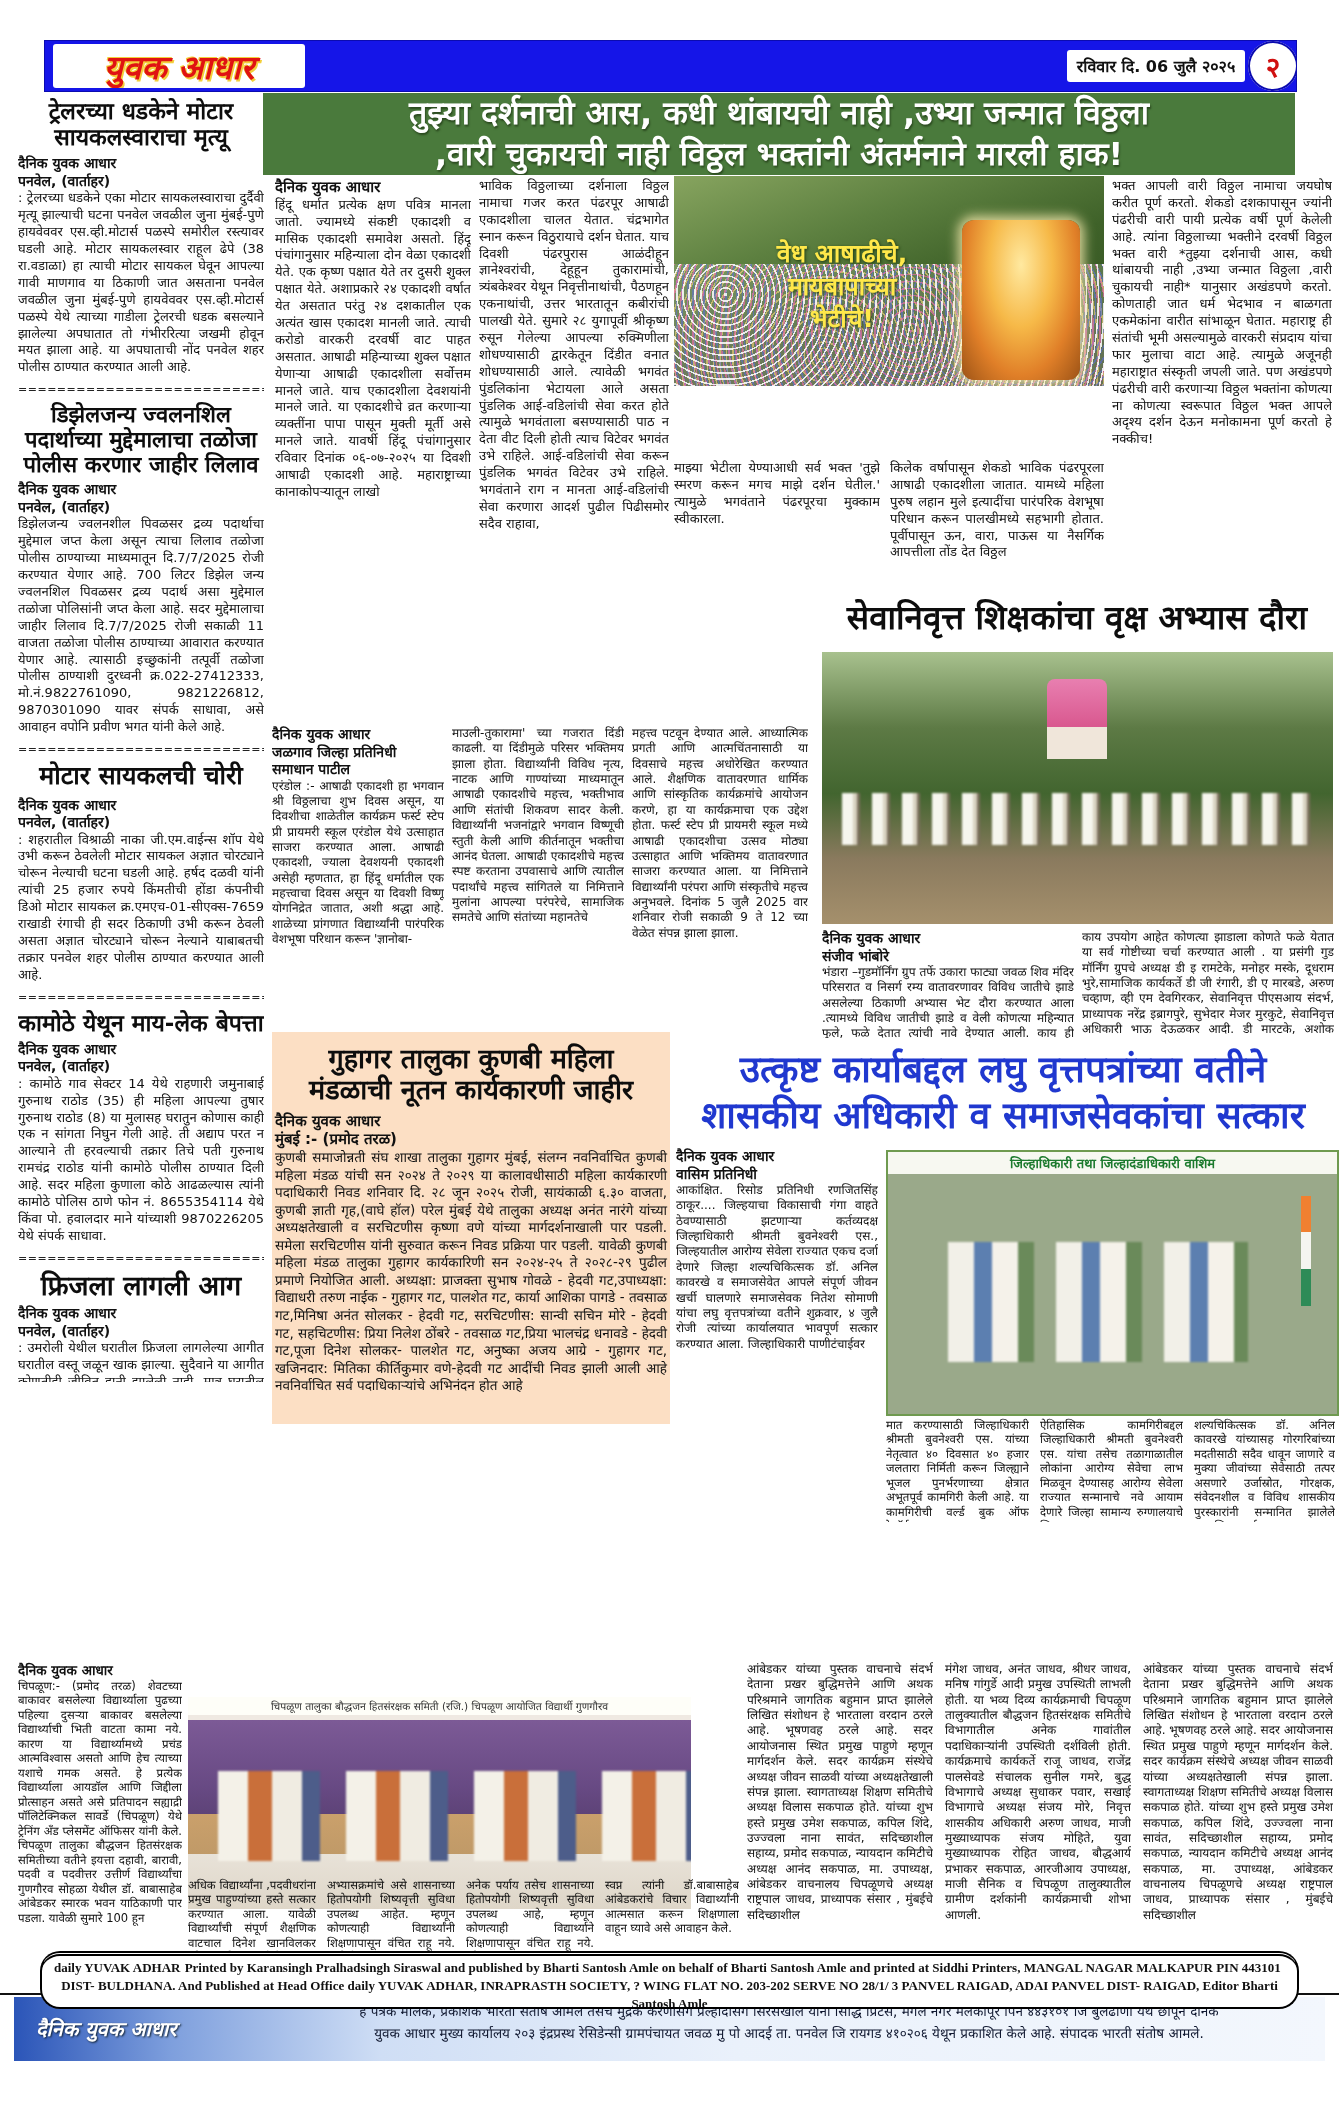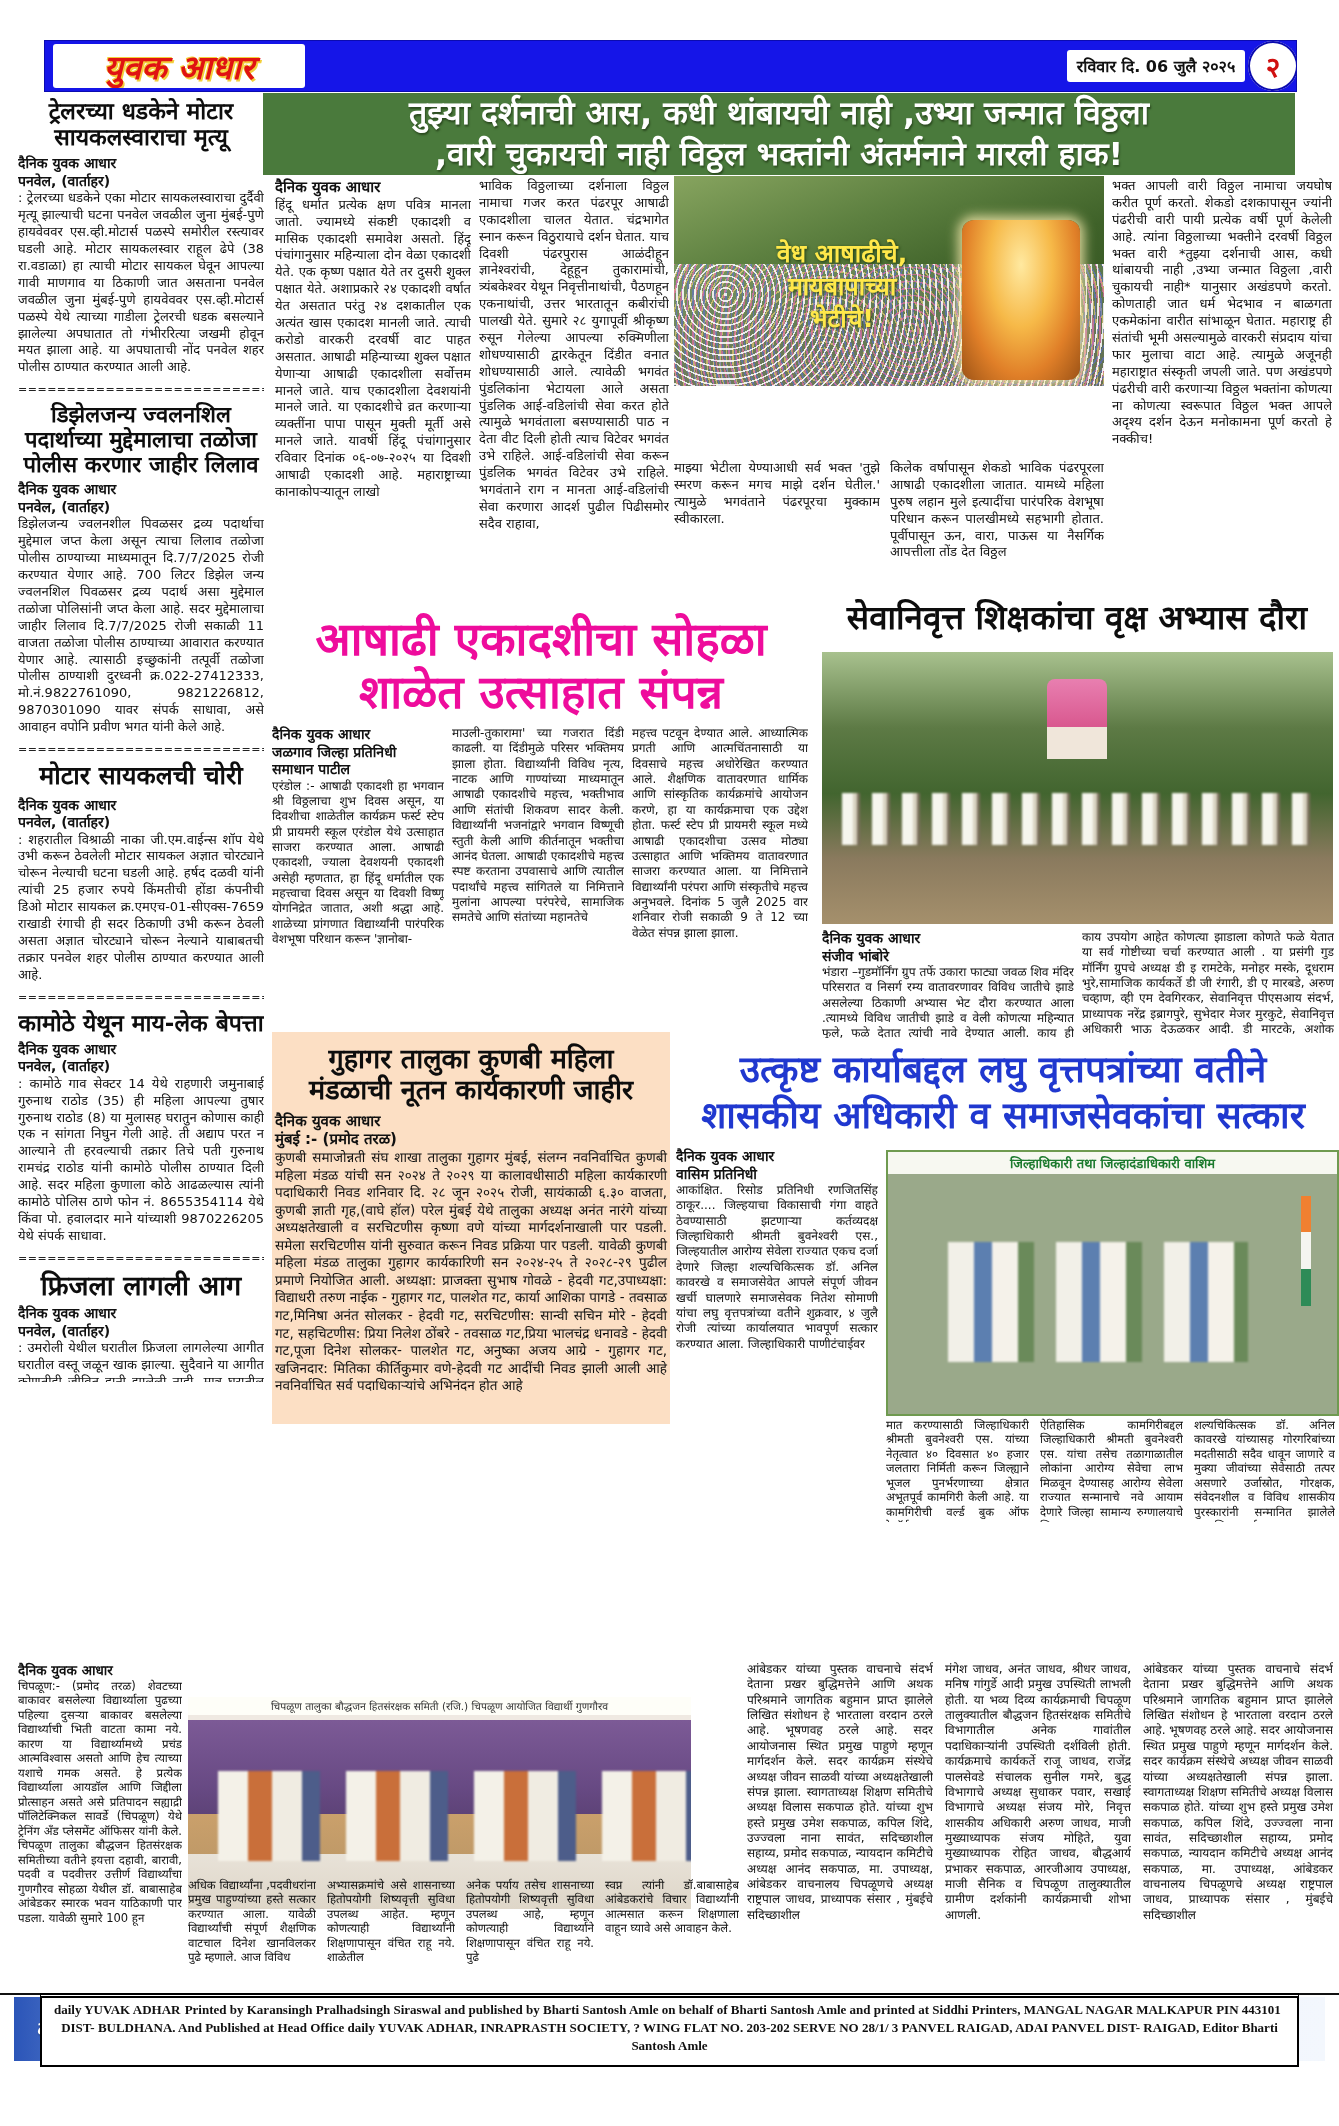--- a/index.html
+++ b/index.html
@@ -124,24 +124,20 @@
   <div class="abs bt" style="left:1112px;top:178px;width:220px;height:428px;">भक्त आपली वारी विठ्ठल नामाचा जयघोष करीत पूर्ण करतो. शेकडो दशकापासून ज्यांनी पंढरीची वारी पायी प्रत्येक वर्षी पूर्ण केलेली आहे. त्यांना विठ्ठलाच्या भक्तीने दरवर्षी विठ्ठल भक्त वारी *तुझ्या दर्शनाची आस, कधी थांबायची नाही ,उभ्या जन्मात विठ्ठला ,वारी चुकायची नाही* यानुसार अखंडपणे करतो. कोणताही जात धर्म भेदभाव न बाळगता एकमेकांना वारीत सांभाळून घेतात. महाराष्ट्र ही संतांची भूमी असल्यामुळे वारकरी संप्रदाय यांचा फार मुलाचा वाटा आहे. त्यामुळे अजूनही महाराष्ट्रात संस्कृती जपली जाते. पण अखंडपणे पंढरीची वारी करणाऱ्या विठ्ठल भक्तांना कोणत्या ना कोणत्या स्वरूपात विठ्ठल भक्त आपले अदृश्य दर्शन देऊन मनोकामना पूर्ण करतो हे नक्कीच!</div>
 
   <div class="abs photo" style="left:674px;top:176px;width:430px;height:210px;background:linear-gradient(160deg,#87a45f 0%,#5d8040 30%,#3f6229 55%,#2f4d20 100%);">
     <div class="crowd"></div>
     <div class="abs overlay-yellow" style="left:78px;top:62px;width:180px;height:130px;">वेध आषाढीचे, मायबापाच्या भेटीचे!</div>
     <div class="deity" style="left:288px;top:44px;width:118px;height:160px;"></div>
   </div>
   <div class="abs cap" style="left:890px;top:460px;width:214px;height:140px;">किलेक वर्षापासून शेकडो भाविक पंढरपूरला आषाढी एकादशीला जातात. यामध्ये महिला पुरुष लहान मुले इत्यादींचा पारंपरिक वेशभूषा परिधान करून पालखीमध्ये सहभागी होतात. पूर्वीपासून ऊन, वारा, पाऊस या नैसर्गिक आपत्तीला तोंड देत विठ्ठल</div>
   <div class="abs cap" style="left:674px;top:460px;width:206px;height:140px;">माझ्या भेटीला येण्याआधी सर्व भक्त 'तुझे स्मरण करून मगच माझे दर्शन घेतील.' त्यामुळे भगवंताने पंढरपूरचा मुक्काम स्वीकारला.</div>
 
-  <div class="abs pink-hl" style="left:270px;top:612px;width:542px;height:108px;">
-    <div style="font-size:46px;line-height:54px;">आषाढी एकादशीचा सोहळा</div>
-    <div style="font-size:46px;line-height:52px;">शाळेत उत्साहात संपन्न</div>
-  </div>
 
   <div class="abs" style="left:272px;top:726px;width:172px;height:292px;">
     <div class="byl">दैनिक युवक आधार</div>
     <div class="byl">जळगाव जिल्हा प्रतिनिधी</div>
     <div class="byl">समाधान पाटील</div>
     <div class="bt-sm">एरंडोल :- आषाढी एकादशी हा भगवान श्री विठ्ठलाचा शुभ दिवस असून, या दिवशीचा शाळेतील कार्यक्रम फर्स्ट स्टेप प्री प्रायमरी स्कूल एरंडोल येथे उत्साहात साजरा करण्यात आला. आषाढी एकादशी, ज्याला देवशयनी एकादशी असेही म्हणतात, हा हिंदू धर्मातील एक महत्त्वाचा दिवस असून या दिवशी विष्णू योगनिद्रेत जातात, अशी श्रद्धा आहे. शाळेच्या प्रांगणात विद्यार्थ्यांनी पारंपरिक वेशभूषा परिधान करून 'ज्ञानोबा-</div>
   </div>
   <div class="abs bt-sm" style="left:452px;top:726px;width:172px;height:292px;">माउली-तुकारामा' च्या गजरात दिंडी काढली. या दिंडीमुळे परिसर भक्तिमय झाला होता. विद्यार्थ्यांनी विविध नृत्य, नाटक आणि गाण्यांच्या माध्यमातून आषाढी एकादशीचे महत्त्व, भक्तीभाव आणि संतांची शिकवण सादर केली. विद्यार्थ्यांनी भजनांद्वारे भगवान विष्णूची स्तुती केली आणि कीर्तनातून भक्तीचा आनंद घेतला. आषाढी एकादशीचे महत्त्व स्पष्ट करताना उपवासाचे आणि त्यातील पदार्थांचे महत्त्व सांगितले या निमित्ताने मुलांना आपल्या परंपरेचे, सामाजिक समतेचे आणि संतांच्या महानतेचे</div>
   <div class="abs bt-sm" style="left:632px;top:726px;width:176px;height:292px;">महत्त्व पटवून देण्यात आले. आध्यात्मिक प्रगती आणि आत्मचिंतनासाठी या दिवसाचे महत्त्व अधोरेखित करण्यात आले. शैक्षणिक वातावरणात धार्मिक आणि सांस्कृतिक कार्यक्रमांचे आयोजन करणे, हा या कार्यक्रमाचा एक उद्देश होता. फर्स्ट स्टेप प्री प्रायमरी स्कूल मध्ये आषाढी एकादशीचा उत्सव मोठ्या उत्साहात आणि भक्तिमय वातावरणात साजरा करण्यात आला. या निमित्ताने विद्यार्थ्यांनी परंपरा आणि संस्कृतीचे महत्त्व अनुभवले. दिनांक 5 जुलै 2025 वार शनिवार रोजी सकाळी 9 ते 12 च्या वेळेत संपन्न झाला झाला.</div>
 
@@ -202,18 +198,18 @@
   <div class="abs bt-sm" style="left:1143px;top:1662px;width:190px;height:328px;">आंबेडकर यांच्या पुस्तक वाचनाचे संदर्भ देताना प्रखर बुद्धिमत्तेने आणि अथक परिश्रमाने जागतिक बहुमान प्राप्त झालेले लिखित संशोधन हे भारताला वरदान ठरले आहे. भूषणवह ठरले आहे. सदर आयोजनास स्थित प्रमुख पाहुणे म्हणून मार्गदर्शन केले. सदर कार्यक्रम संस्थेचे अध्यक्ष जीवन साळवी यांच्या अध्यक्षतेखाली संपन्न झाला. स्वागताध्यक्ष शिक्षण समितीचे अध्यक्ष विलास सकपाळ होते. यांच्या शुभ हस्ते प्रमुख उमेश सकपाळ, कपिल शिंदे, उज्ज्वला नाना सावंत, सदिच्छाशील सहाय्य, प्रमोद सकपाळ, न्यायदान कमिटीचे अध्यक्ष आनंद सकपाळ, मा. उपाध्यक्ष, आंबेडकर वाचनालय चिपळूणचे अध्यक्ष राष्ट्रपाल जाधव, प्राध्यापक संसार , मुंबईचे सदिच्छाशील</div>
 
   <div class="abs" style="left:0;top:1993px;width:1339px;height:2px;background:#111;"></div>
   <div class="abs footer-bar" style="left:14px;top:1997px;width:1311px;height:64px;">
     <div class="abs footer-logo" style="left:22px;top:18px;width:220px;height:30px;">दैनिक युवक आधार</div>
     <div class="abs footer-marathi" style="left:250px;top:4px;width:1050px;height:58px;">
       <div>हे पत्रक मालक, प्रकाशक भारती संतोष आमले तसेच मुद्रक करणसिंग प्रल्हादसिंग सिरसखाल यांनी सिद्धि प्रिंटर्स, मंगल नगर मलकापूर पिन ४४३१०१ जि बुलढाणा येथे छापून दैनिक</div>
       <div>युवक आधार मुख्य कार्यालय २०३ इंद्रप्रस्थ रेसिडेन्सी ग्रामपंचायत जवळ मु पो आदई ता. पनवेल जि रायगड ४१०२०६ येथून प्रकाशित केले आहे. संपादक भारती संतोष आमले.</div>
     </div>
   </div>
-  <div class="abs eng-box" style="left:40px;top:1993px;width:1259px;height:74px;">
+  <div class="abs eng-box" style="left:40px;top:1951px;width:1259px;height:58px;border-radius:20px;">
     <span style="float:left;">daily YUVAK ADHAR</span>
     <span>Printed by Karansingh Pralhadsingh Siraswal and published by Bharti Santosh Amle on behalf of Bharti Santosh Amle and printed at Siddhi Printers, MANGAL NAGAR MALKAPUR PIN 443101 DIST- BULDHANA. And Published at Head Office daily YUVAK ADHAR, INRAPRASTH SOCIETY, ? WING FLAT NO. 203-202 SERVE NO 28/1/ 3 PANVEL RAIGAD, ADAI PANVEL DIST- RAIGAD, Editor Bharti Santosh Amle</span>
   </div>
 
 </div>
 
 </body></html>

